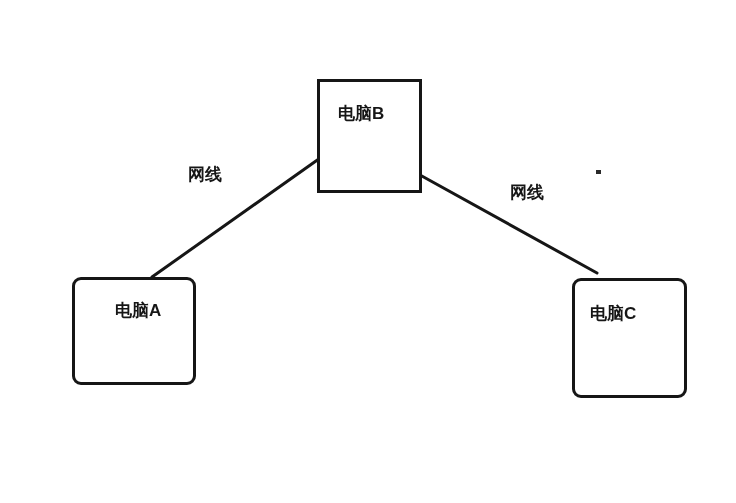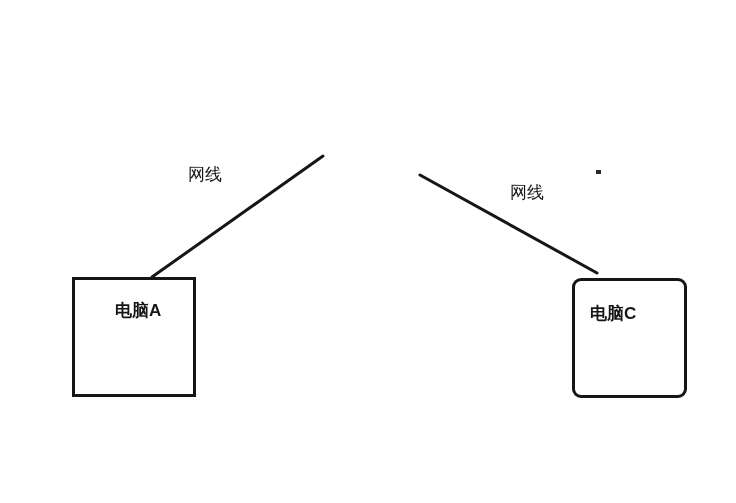--- a/index.html
+++ b/index.html
@@ -29,38 +29,38 @@
   }
   .stray-dot {
     fill: #2a2a2a;
   }
   .node {
     position: absolute;
     box-sizing: border-box;
     border: 3px solid #161616;
     background: #ffffff;
   }
-  .node-a { left: 72px;  top: 277px; width: 124px; height: 120px; }
+  .node-a { left: 72px;  top: 277px; width: 124px; height: 108px; border-radius: 9px; }
   .node-b { left: 317px; top: 79px;  width: 105px; height: 114px; }
   .node-c { left: 572px; top: 278px; width: 115px; height: 120px; border-radius: 9px; }
   .node-label {
     position: absolute;
     font-size: 17px;
     font-weight: bold;
     color: #161616;
     line-height: 1;
     white-space: nowrap;
   }
   .label-a { left: 40px; top: 22px; }
   .label-b { left: 18px; top: 23px; }
   .label-c { left: 15px; top: 24px; }
   .edge-label {
     position: absolute;
     font-size: 17px;
-    font-weight: normal;
+    font-weight: bold;
     color: #161616;
     line-height: 1;
     white-space: nowrap;
   }
   .edge-label-ab { left: 188px; top: 166px; }
   .edge-label-bc { left: 510px; top: 184px; }
 </style>
 </head>
 <body>
 
@@ -69,20 +69,23 @@
   <svg class="edges-layer" width="736" height="503" viewBox="0 0 736 503">
     <line class="edge" x1="152" y1="277" x2="323" y2="156"></line>
     <line class="edge" x1="420" y1="175" x2="597" y2="273"></line>
     <rect class="stray-dot" x="596" y="170" width="5" height="4"></rect>
   </svg>
 
   <div class="node node-a">
     <span class="node-label label-a">电脑A</span>
   </div>
 
+  <div class="node node-b">
+    <span class="node-label label-b">电脑B</span>
+  </div>
 
   <div class="node node-c">
     <span class="node-label label-c">电脑C</span>
   </div>
 
   <span class="edge-label edge-label-ab">网线</span>
 
   <span class="edge-label edge-label-bc">网线</span>
 
 </div>

